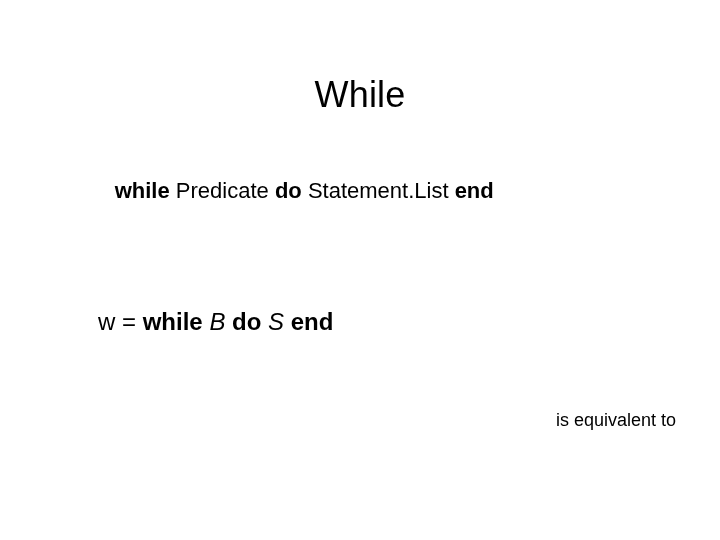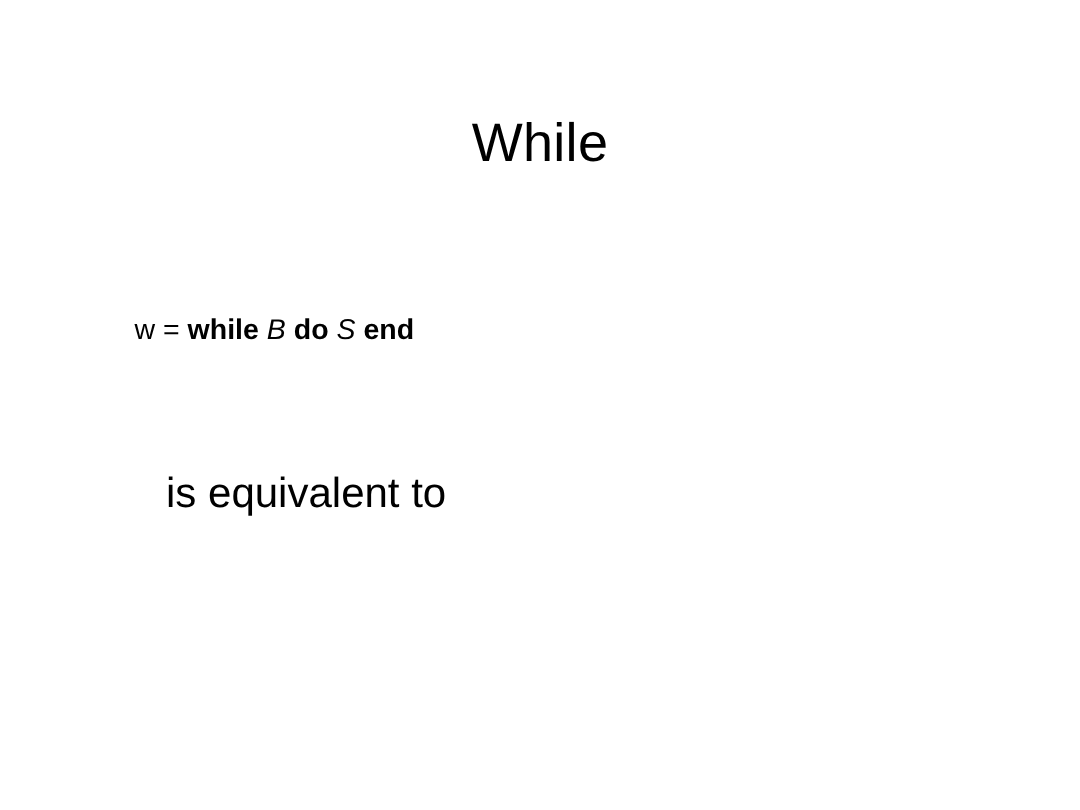--- a/index.html
+++ b/index.html
@@ -39,22 +39,22 @@
     width: 620px;
   }
   .line {
     font-size: 22px;
     line-height: 1.36;
     white-space: pre-wrap;
   }
   .l-stmt     { margin-left: 0px; }
   .l-while    { margin-left: 22px; margin-top: 2px; }
   .l-gap      { height: 38px; }
-  .l-w        { font-size: 19px; margin-left: 2px; }
-  .l-equiv    { font-size: 28px; margin-left: 8px; margin-top: 12px; }
+  .l-w        { font-size: 24px; margin-left: 2px; }
+  .l-equiv    { font-size: 18px; margin-left: 8px; margin-top: 12px; text-align: right; }
   .l-if       { font-size: 22px; margin-left: 30px; margin-top: 4px; }
 
   b { font-weight: bold; }
   i { font-style: italic; }
 
   .footer {
     position: absolute;
     left: 0;
     bottom: 26px;
     width: 720px;
@@ -82,20 +82,23 @@
 </head>
 <body>
 
 <div class="slide">
 
   <div class="title">While</div>
 
   <div class="body-block">
 
 
+    <div class="line l-while">
+      <b>while</b><span> Predicate </span><b>do</b><span> Statement.List </span><b>end</b>
+    </div>
 
     <div class="l-gap"></div>
 
     <div class="line l-w">
       <span>w = </span><b>while</b><i> B </i><b>do</b><i> S </i><b>end</b>
     </div>
 
     <div class="line l-equiv">
       <span>is equivalent to</span>
     </div>

